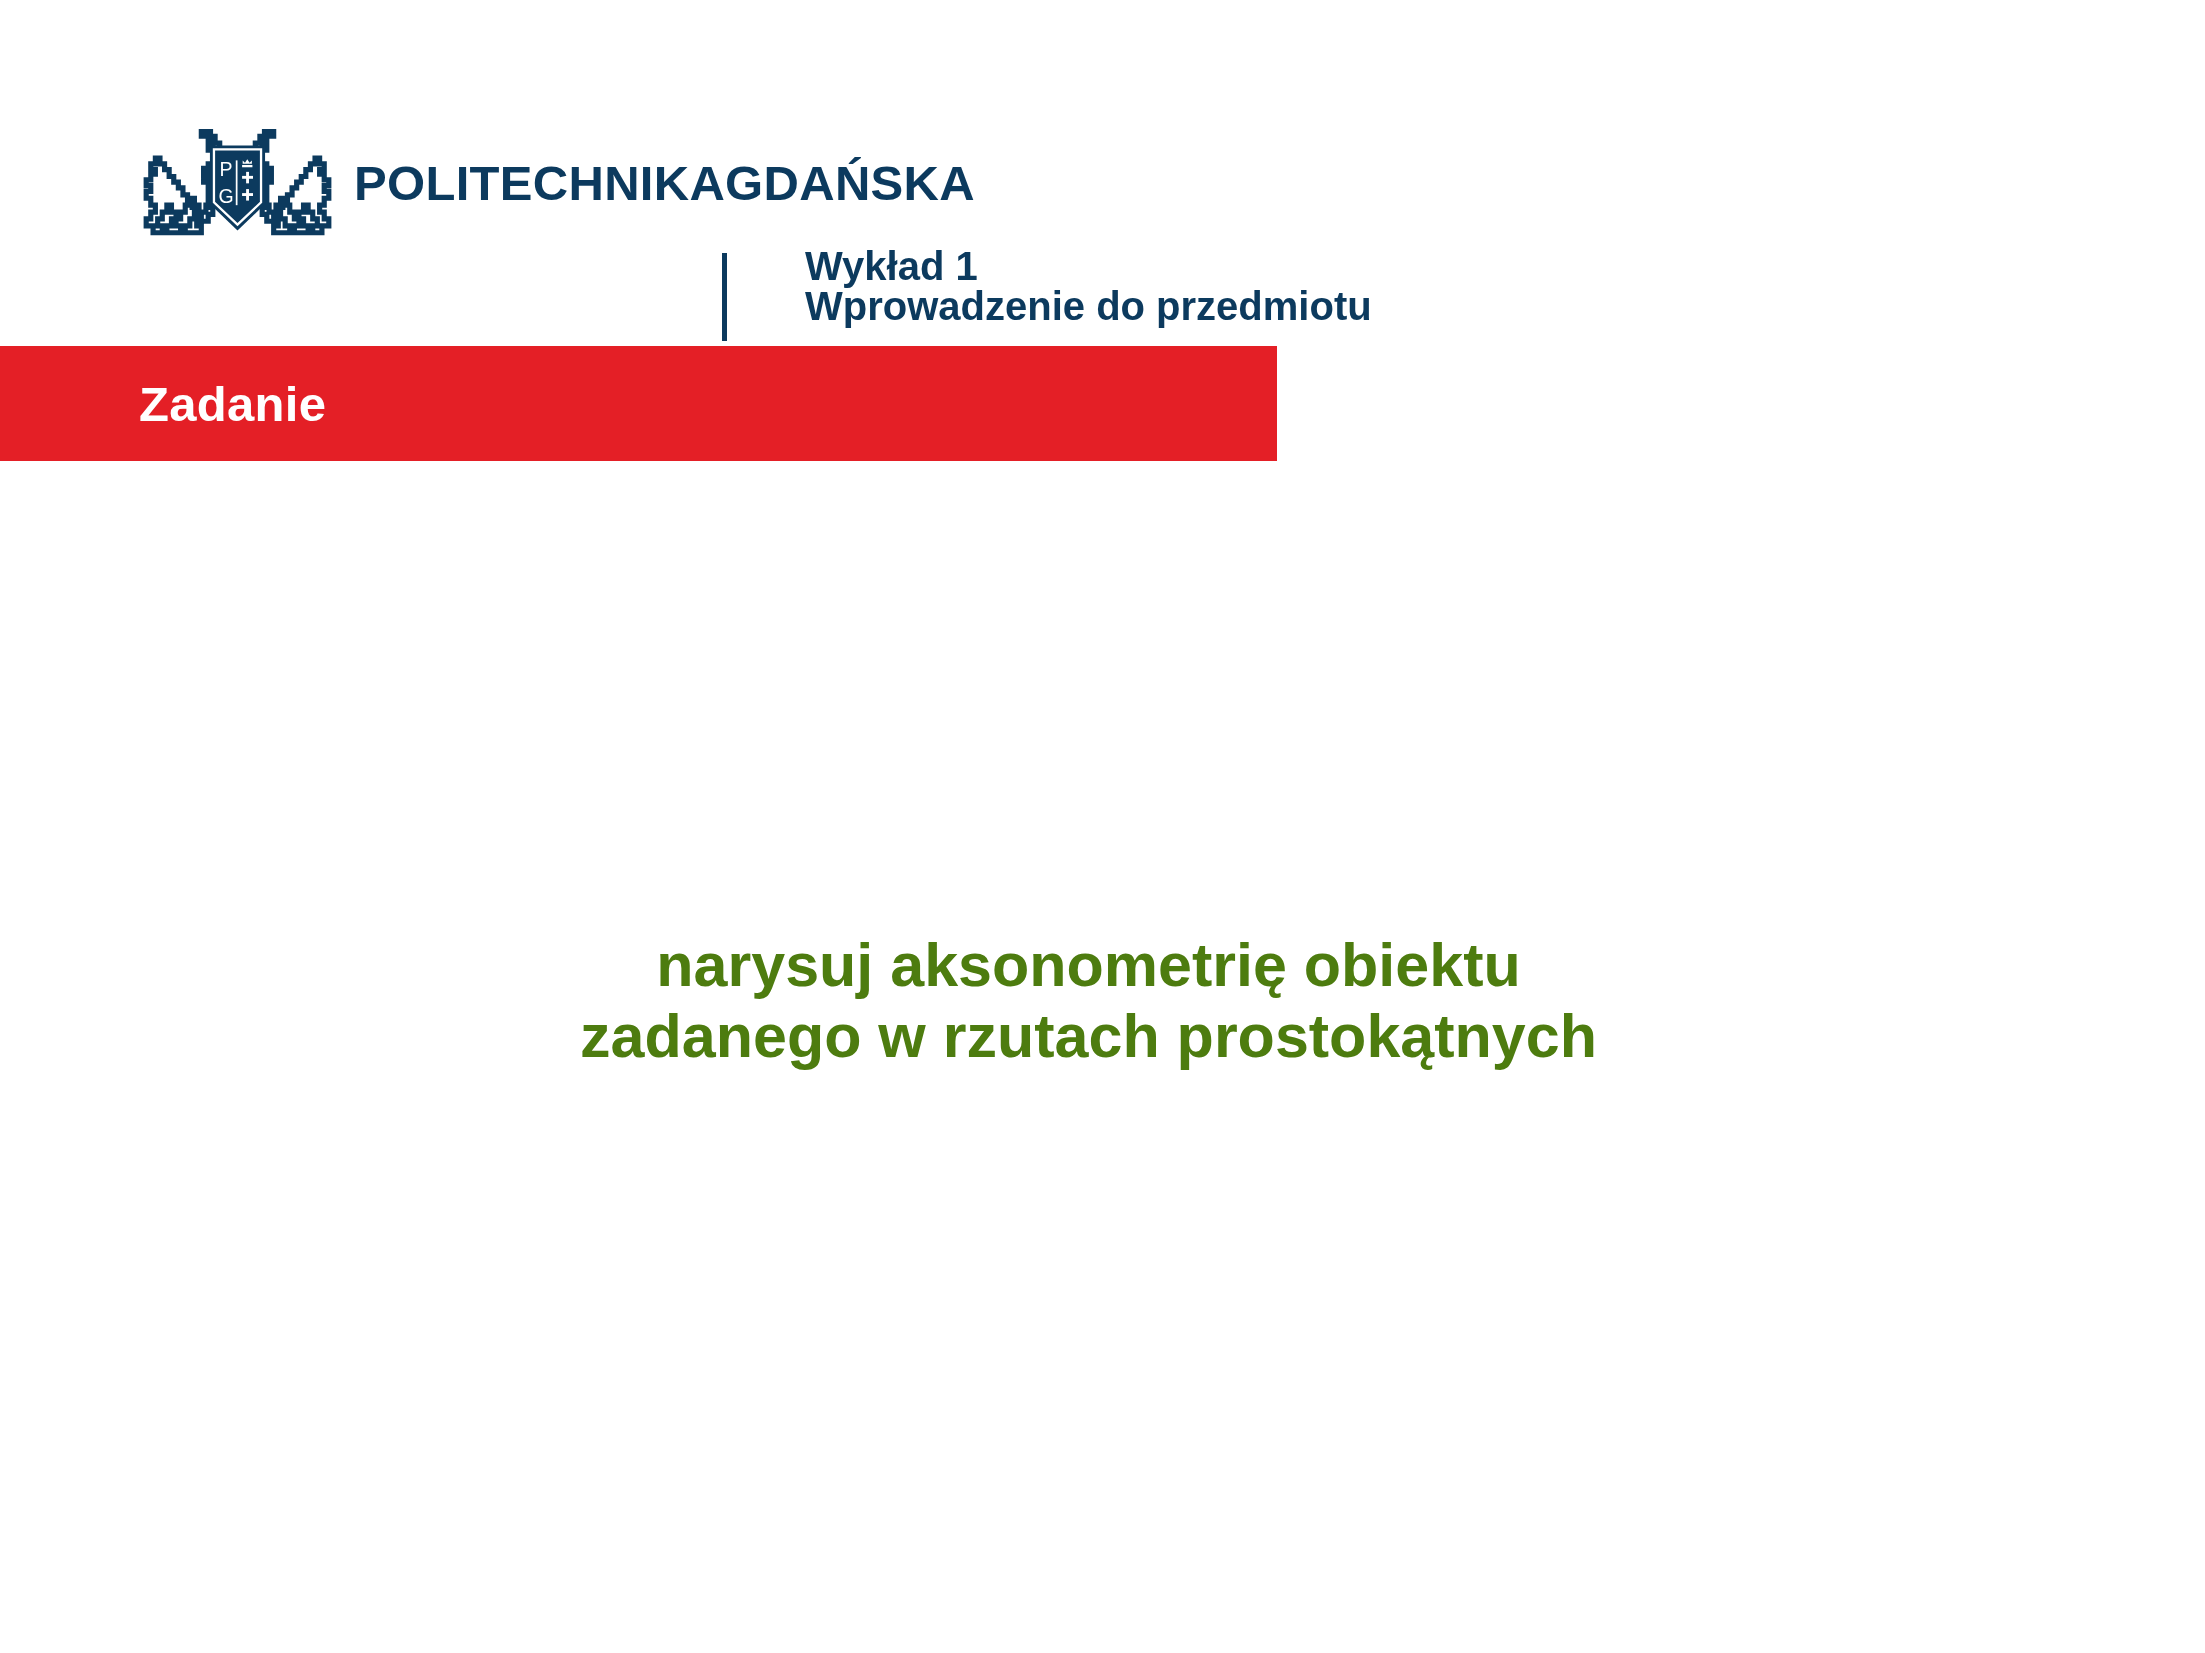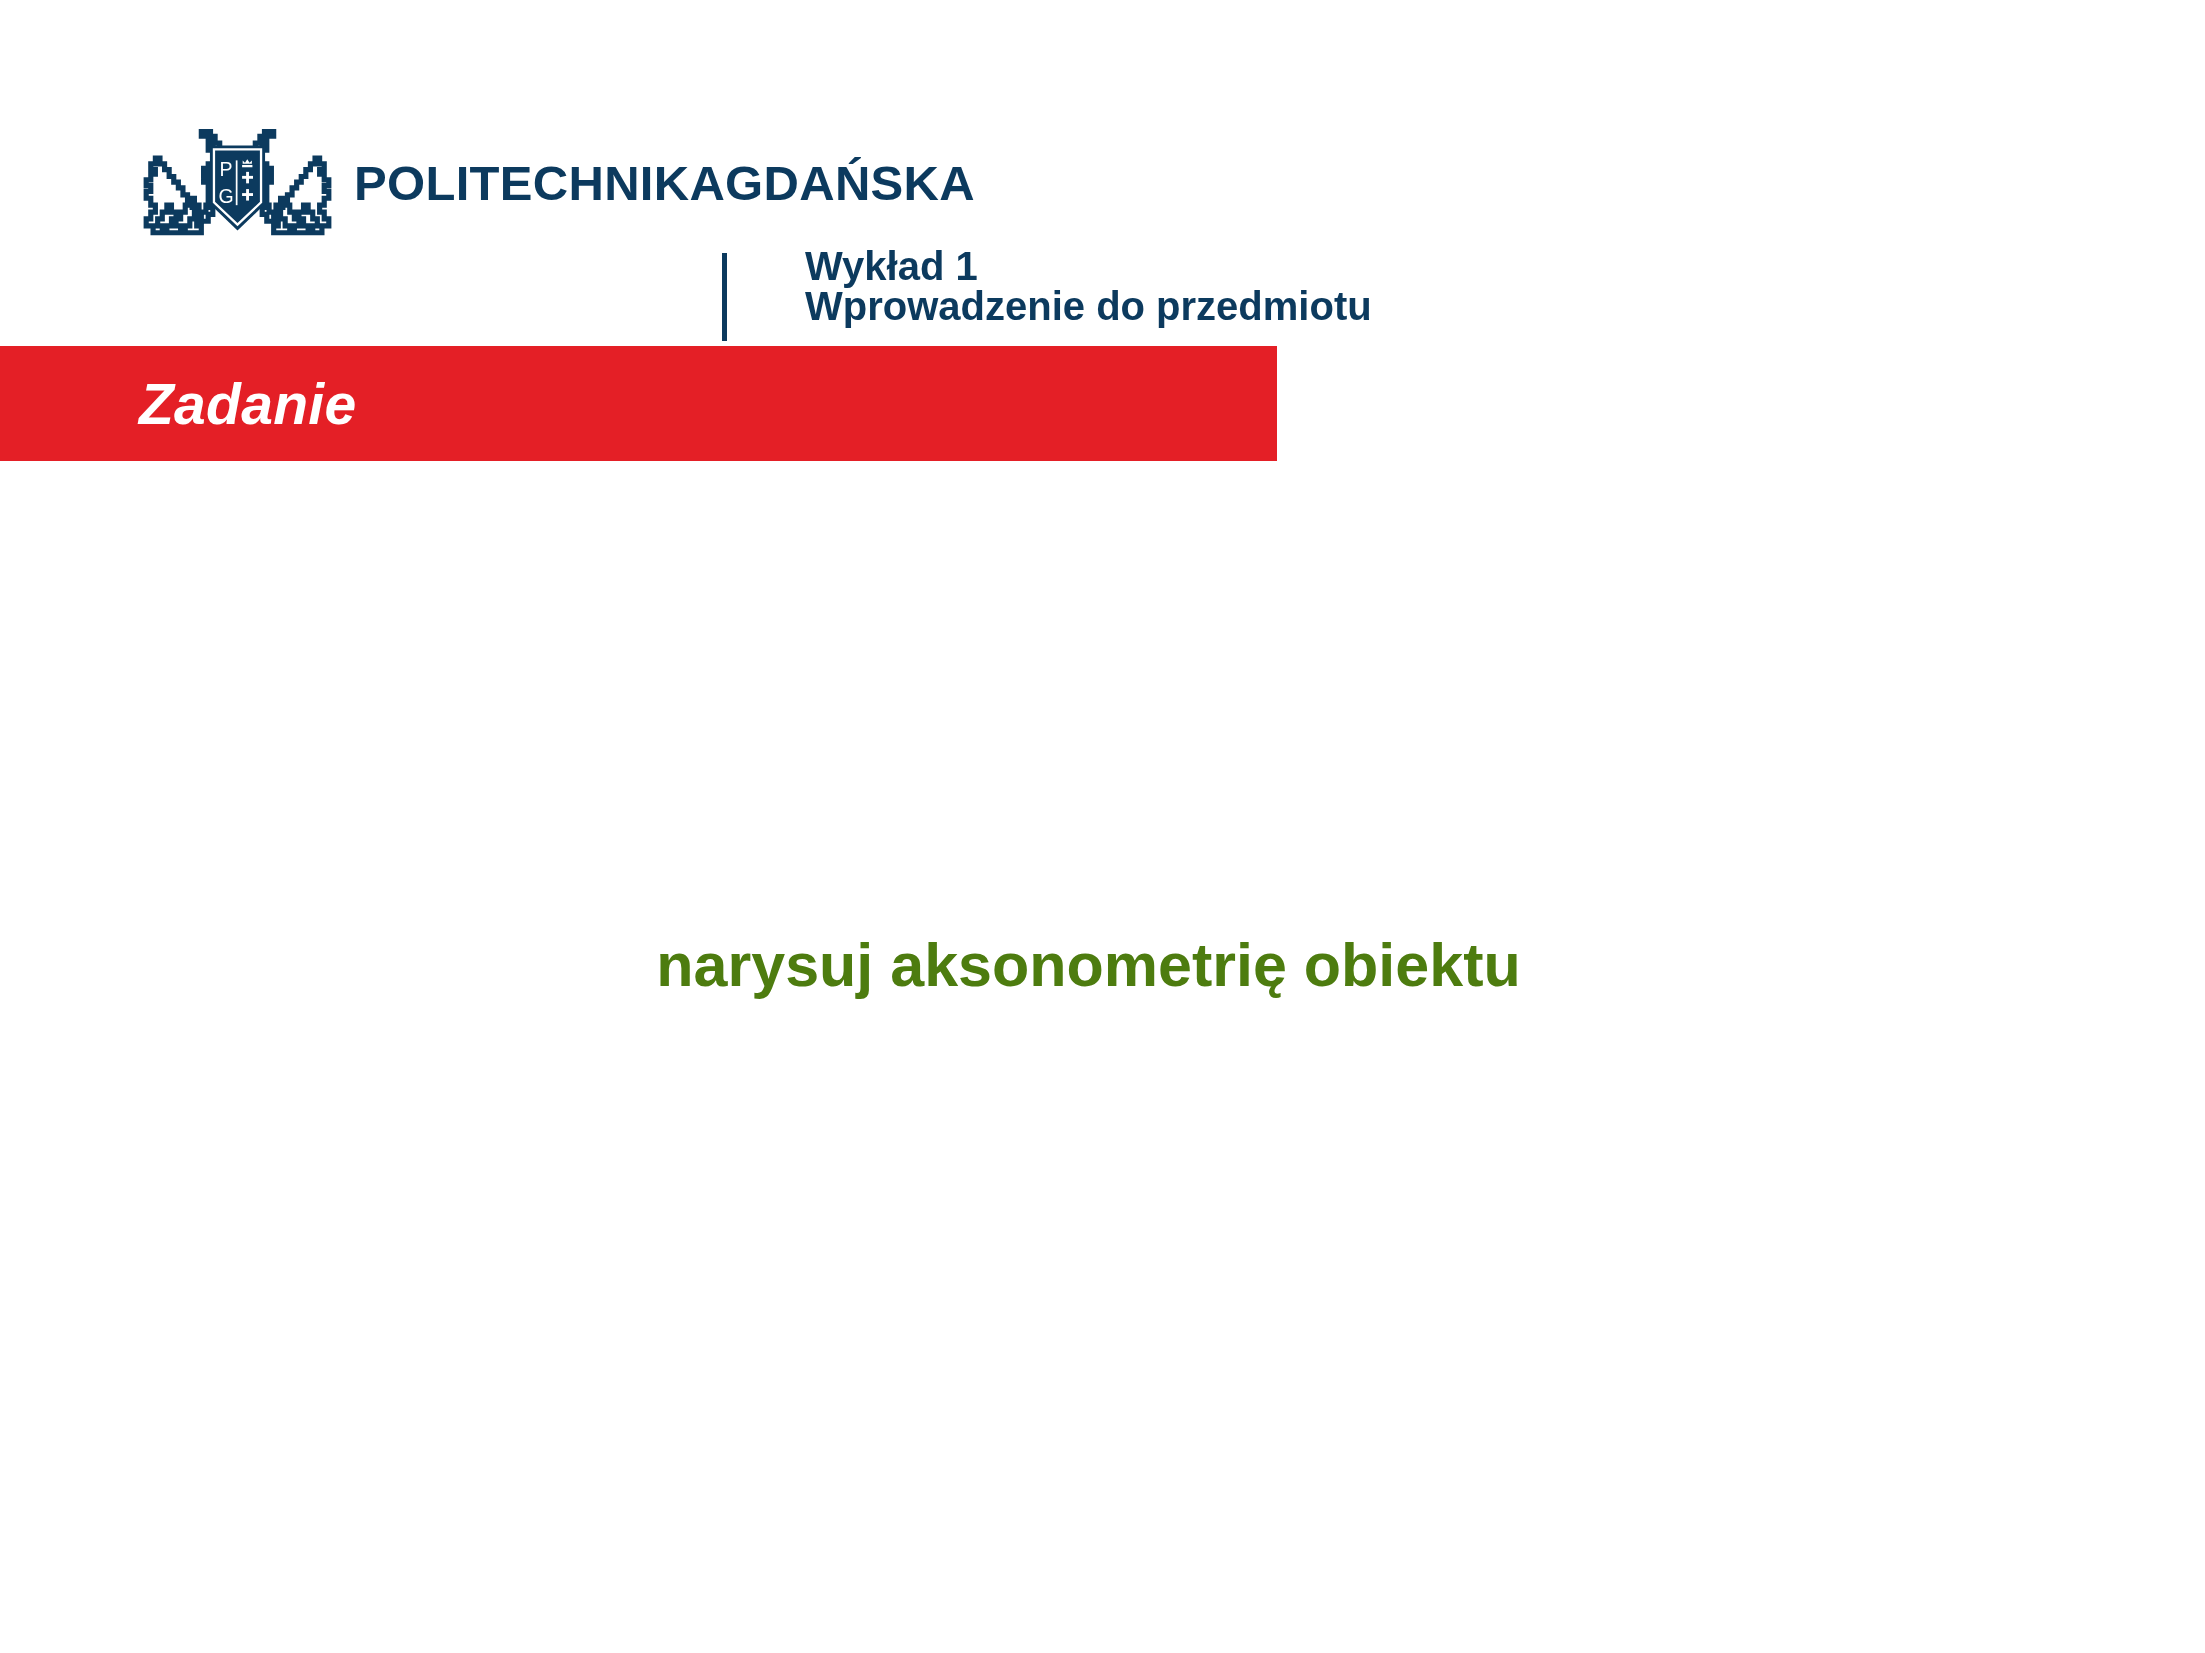--- a/index.html
+++ b/index.html
@@ -99,26 +99,25 @@
     width: 1277px;
     height: 115px;
     background: #E41F26;
   }
   .section-banner-label {
     position: absolute;
     left: 139px;
     top: 50%;
     transform: translateY(-50%);
     color: #FFFFFF;
-    font-size: 57px;
+    font-size: 49px;
     font-weight: 700;
     letter-spacing: 0.3px;
     white-space: nowrap;
     font-family: "Liberation Sans", "DejaVu Sans", sans-serif;
-    font-style: italic;
   }
 
   
   .task-block {
     position: absolute;
     left: 0;
     top: 930px;
     width: 2177px;
     text-align: center;
   }
@@ -183,16 +182,17 @@
       <div class="header-title-line">Wprowadzenie do przedmiotu</div>
     </div>
   </div>
 
   <div class="section-banner">
     <div class="section-banner-label">Zadanie</div>
   </div>
 
   <div class="task-block">
     <div class="task-line">narysuj aksonometrię obiektu</div>
+    <div class="task-line">zadanego w rzutach prostokątnych</div>
   </div>
 
 </div>
 
 
 </body></html>

